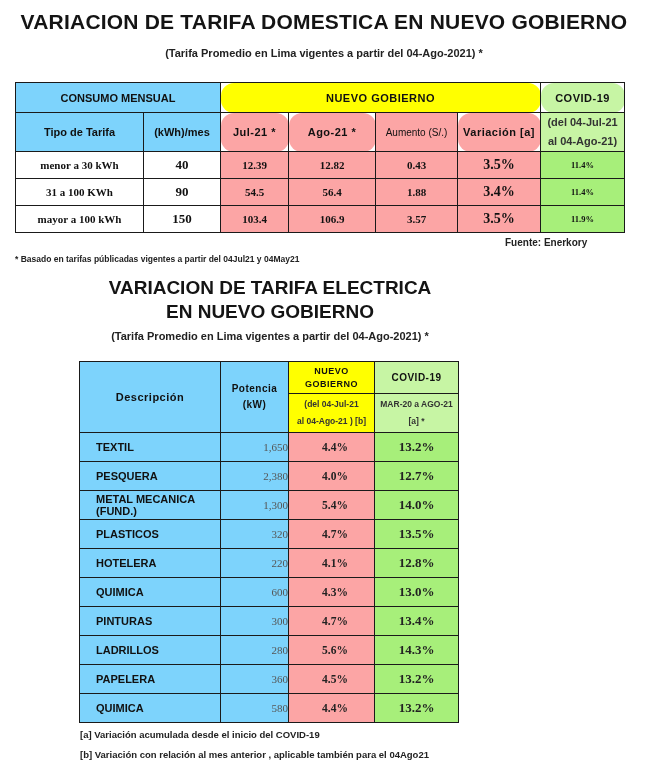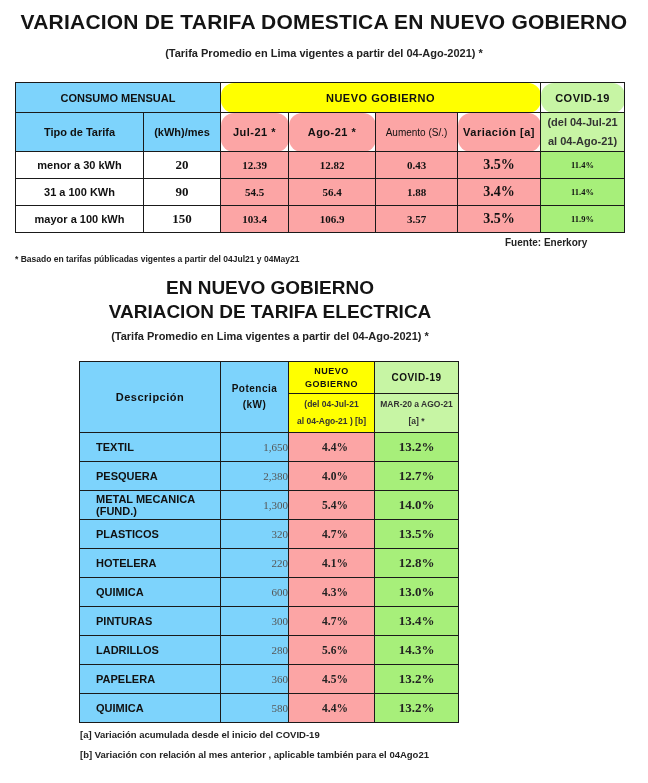--- a/index.html
+++ b/index.html
@@ -23,21 +23,21 @@
   .blue { background:#7dd3fc; }
   .yellow { background:#ffff00; }
   .peach { background:#fca5a5; }
   .green { background:#c7f5a4; }
   .green2 { background:#a7ef7a; }
   .white { background:#ffffff; }
   .hb { font-weight:bold; font-size:10.5px; }
   .hbw { font-weight:bold; font-size:10px; letter-spacing:0.5px;border-radius:13px; }
   .serif { font-family:"Liberation Serif", serif; font-weight:bold; }
   .tiny { font-size:8.5px; font-weight:bold; line-height:19px; color:#333; }
-  .rowlabel { font-size:13.5px; font-weight:bold; }
+  .rowlabel { font-size:13.5px; font-weight:bold;font-family:Liberation Serif, serif; }
   .foot1 { left:15px; top:254px; font-size:8.5px; font-weight:bold; color:#222; }
   .fuente { left:505px; top:237px; font-size:10px; font-weight:bold; color:#222; }
   .title2 {
     left:60px; top:276px; width:420px; text-align:center;
     font-size:19px; font-weight:bold; line-height:24px; color:#141414;
   }
   .sub2 {
     left:60px; top:330px; width:420px; text-align:center;
     font-size:11px; font-weight:bold; color:#222;
   }
@@ -78,21 +78,21 @@
     <td class="peach hbw">Ago-21 *</td>
     <td class="peach" style="font-size:10px">Aumento (S/.)</td>
     <td class="peach hbw">Variación   [a]</td>
     <td class="green tiny">
       <div>(del 04-Jul-21</div>
       <div>al 04-Ago-21)</div>
     </td>
   </tr>
   <tr style="height:27px">
     <td class="white rowlabel">menor a 30 kWh</td>
-    <td class="white serif" style="font-size:13px">20</td>
+    <td class="white serif" style="font-size:13px">40</td>
     <td class="peach serif">12.39</td>
     <td class="peach serif">12.82</td>
     <td class="peach serif">0.43</td>
     <td class="peach serif" style="font-size:14px">3.5%</td>
     <td class="green2 serif" style="font-size:8.5px">11.4%</td>
   </tr>
   <tr style="height:27px">
     <td class="white rowlabel">31 a 100 KWh</td>
     <td class="white serif" style="font-size:13px">90</td>
     <td class="peach serif">54.5</td>
@@ -110,22 +110,22 @@
     <td class="peach serif" style="font-size:14px">3.5%</td>
     <td class="green2 serif" style="font-size:8.5px">11.9%</td>
   </tr>
 </tbody>
   </table>
 
 <div class="abs foot1">* Basado en tarifas públicadas vigentes a partir del 04Jul21 y 04May21</div>
 <div class="abs fuente">Fuente: Enerkory</div>
 
 <div class="abs title2">
+  <div>VARIACION DE TARIFA ELECTRICA</div>
   <div>EN NUEVO GOBIERNO</div>
-  <div>VARIACION DE TARIFA ELECTRICA</div>
 </div>
 <div class="abs sub2">(Tarifa Promedio en Lima vigentes a partir del 04-Ago-2021) *</div>
 
 <table class="t2">
   <colgroup>
     <col style="width:141px">
       <col style="width:68px">
       <col style="width:86px">
       <col style="width:84px">
   </colgroup>

